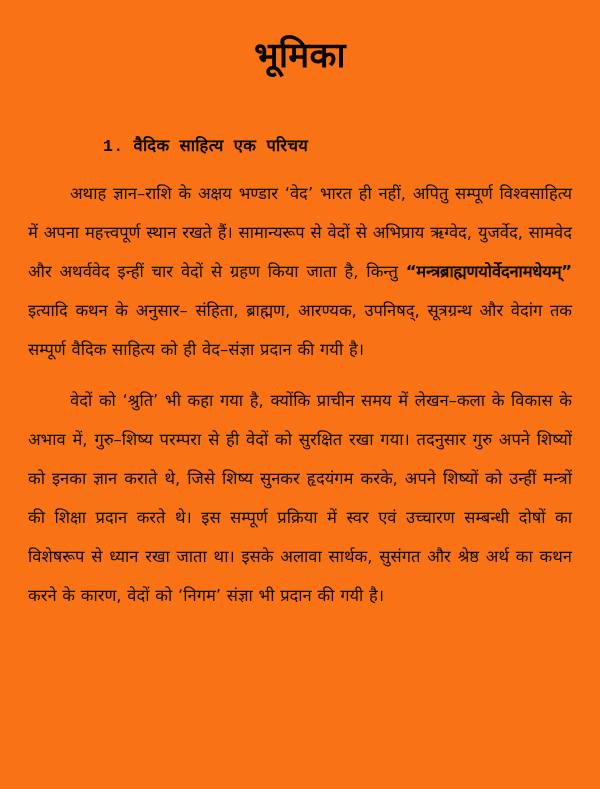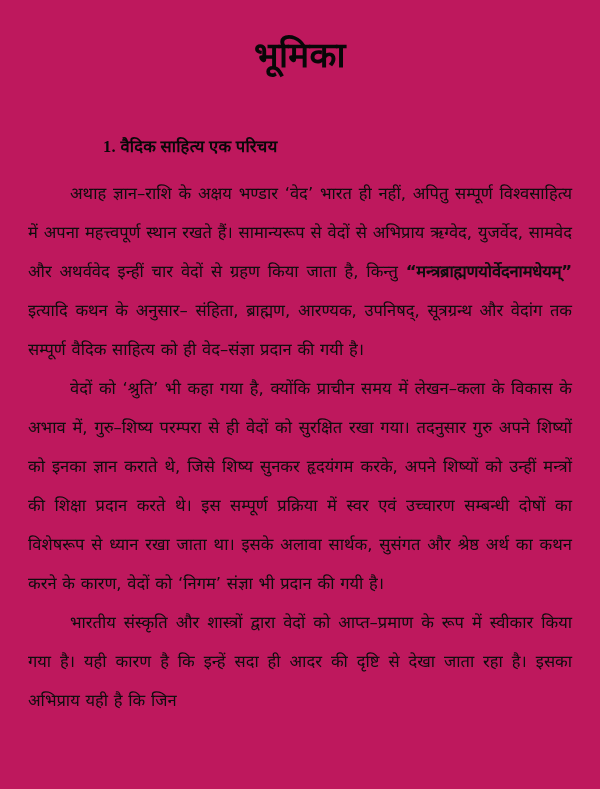--- a/index.html
+++ b/index.html
@@ -7,21 +7,21 @@
     margin: 0;
     padding: 0;
     background: #ffffff;
   }
 
   .page {
     position: relative;
     width: 600px;
     height: 789px;
     margin: 0;
-    background: #be185d;
+    background: #f97316;
     overflow: hidden;
     font-family: "Liberation Serif", "DejaVu Serif", serif;
     color: #0b0b0b;
     -webkit-font-smoothing: antialiased;
   }
 
   
   .page-title {
     position: absolute;
     top: 8px;
@@ -38,21 +38,21 @@
 
   
   .text-column {
     position: absolute;
     left: 28px;
     top: 132px;
     width: 544px;
   }
 
   .section-heading {
-    font-family: Liberation Serif, serif;
+    font-family: Liberation Mono, monospace;
     font-weight: 700;
     font-size: 16.5px;
     line-height: 30px;
     margin: 0 0 12px 0;
     padding-left: 75px;
     letter-spacing: 0.3px;
     color: #080808;
     white-space: nowrap;
   }
 
@@ -63,21 +63,21 @@
     margin: 0;
     text-align: justify;
     text-align-last: left;
     text-justify: inter-word;
     word-spacing: 0.5px;
     color: #0d0d0d;
     hyphens: none;
   }
 
   .para + .para {
-    margin-top: 0;
+    margin-top: 12px;
   }
 
   .para .indent {
     display: inline-block;
     width: 42px;
   }
 
   .quote-bold {
     font-weight: 700;
     letter-spacing: -0.2px;
@@ -97,16 +97,15 @@
   <h1 class="page-title">भूमिका</h1>
 
   <div class="text-column">
 
     <h2 class="section-heading">1. वैदिक साहित्य एक परिचय</h2>
 
     <p class="para"><span class="indent"></span><span>अथाह ज्ञान–राशि के अक्षय भण्डार ‘वेद’ भारत ही नहीं, अपितु सम्पूर्ण विश्वसाहित्य में अपना महत्त्वपूर्ण स्थान रखते हैं। सामान्यरूप से वेदों से अभिप्राय ऋग्वेद, युजर्वेद, सामवेद और अथर्ववेद इन्हीं चार वेदों से ग्रहण किया जाता है, किन्तु </span><span class="quote-bold">“मन्त्रब्राह्मणयोर्वेदनामधेयम्”</span><span> इत्यादि कथन के अनुसार– संहिता, ब्राह्मण, आरण्यक, उपनिषद्, सूत्रग्रन्थ और वेदांग तक सम्पूर्ण वैदिक साहित्य को ही वेद–संज्ञा प्रदान की गयी है।</span></p>
 
     <p class="para"><span class="indent"></span><span>वेदों को ‘श्रुति’ भी कहा गया है, क्योंकि प्राचीन समय में लेखन–कला के विकास के अभाव में, गुरु–शिष्य परम्परा से ही वेदों को सुरक्षित रखा गया। तदनुसार गुरु अपने शिष्यों को इनका ज्ञान कराते थे, जिसे शिष्य सुनकर हृदयंगम करके, अपने शिष्यों को उन्हीं मन्त्रों की शिक्षा प्रदान करते थे। इस सम्पूर्ण प्रक्रिया में स्वर एवं उच्चारण सम्बन्धी दोषों का विशेषरूप से ध्यान रखा जाता था। इसके अलावा सार्थक, सुसंगत और श्रेष्ठ अर्थ का कथन करने के कारण, वेदों को ‘निगम’ संज्ञा भी प्रदान की गयी है।</span></p>
 
-    <p class="para tail"><span class="indent"></span><span>भारतीय संस्कृति और शास्त्रों द्वारा वेदों को आप्त–प्रमाण के रूप में स्वीकार किया गया है। यही कारण है कि इन्हें सदा ही आदर की दृष्टि से देखा जाता रहा है। इसका अभिप्राय यही है कि जिन</span></p>
 
   </div>
 </div>
 
 </body></html>

